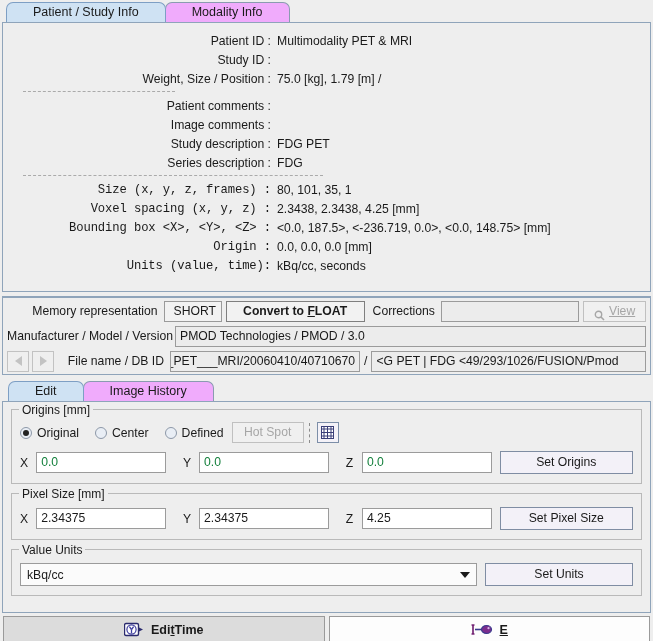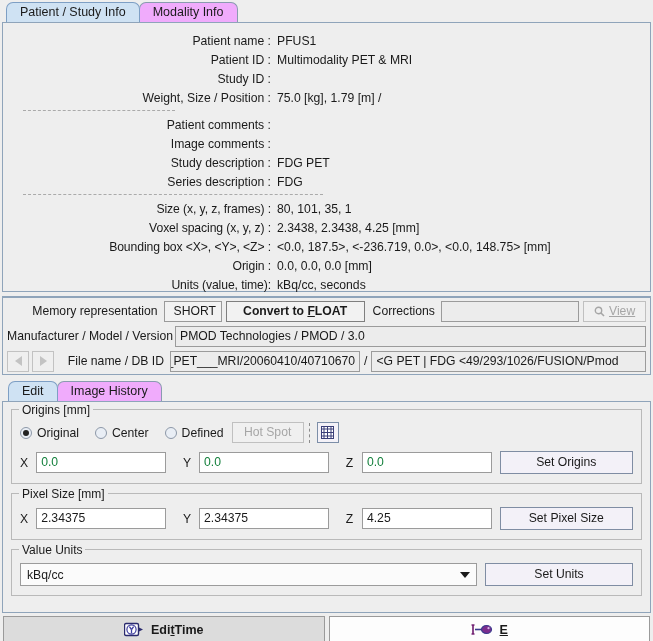--- a/index.html
+++ b/index.html
@@ -12,42 +12,42 @@
     font-size: 12px;
     color: #1a1a1a;
     overflow: hidden;
   }
   #app { width: 653px; height: 641px; position: relative; background: #eeeeee; }
 
   
   .tabstrip { height: 22px; position: relative; padding-left: 6px;
               display: flex; align-items: flex-end; }
   .tab {
-    height: 20px; line-height: 19px; padding: 0 13px;
+    height: 20px; line-height: 19px; padding: 0 26px;
     font-size: 12.5px; color: #1a1a1a;
     border: 1px solid #8a9bb0; border-bottom: none;
     border-radius: 7px 7px 0 0;
     background: #e4e4e4;
     position: relative;
     margin-right: -1px;
   }
   .tab.active { background: #cfe2f3; border-color: #7e9fc4; z-index: 3; }
   .tab.inactive { background: #f0abfc; z-index: 1; }
 
   
   .panel {
     border: 1px solid #8fa4ba;
     background: #eeeeee;
     margin: 0 2px;
   }
   .infopanel { height: 270px; padding-top: 8px; position: relative; }
   .inforow { display: flex; height: 19px; align-items: center; font-size: 12.2px; }
   .infolabel { width: 268px; text-align: right; white-space: nowrap; color: #1a1a1a; }
   .infoval { padding-left: 6px; white-space: nowrap; color: #1a1a1a; }
-  .infolabel.tight { letter-spacing: -0.1px; }
+  .infolabel.tight { letter-spacing: -0.1px; font-family: Liberation Mono, monospace; }
   .dashsep { margin: 3px 0 4px 20px; width: 300px;
              border-top: 1px dashed #aaaaaa; height: 0; }
   .dashsep.wide { width: 152px; }
 
   
   .midwrap { margin: 4px 2px 0 2px; border: 1px solid #8fa4ba;
              border-top: 2px solid #8fa4ba; background: #eeeeee; }
   .row { display: flex; align-items: center; height: 26px; padding: 0 4px; }
   .rowlabel { font-size: 12.2px; white-space: nowrap; color: #1a1a1a; }
 
@@ -137,24 +137,20 @@
       <span>Patient / Study Info</span>
     </div>
     <div class="tab inactive">
       <span>Modality Info</span>
     </div>
   </div>
 
   <div class="panel infopanel">
 
     <div class="inforow">
-      <div class="infolabel">Patient name :</div>
-      <div class="infoval">PFUS1</div>
-    </div>
-    <div class="inforow">
       <div class="infolabel">Patient ID :</div>
       <div class="infoval">Multimodality PET &amp; MRI</div>
     </div>
     <div class="inforow">
       <div class="infolabel">Study ID :</div>
       <div class="infoval"></div>
     </div>
     <div class="inforow">
       <div class="infolabel">Weight, Size / Position :</div>
       <div class="infoval">75.0 [kg], 1.79 [m] /</div>
@@ -206,21 +202,21 @@
   <div class="midwrap">
 
     <div class="row">
       <div class="rowlabel" style="width:168px;text-align:right;padding-right:6px;">Memory representation</div>
       <div class="btn" style="width:58px;">SHORT</div>
       <div class="btn strong" style="width:148px;margin-left:4px;">
         <span>Convert to </span><span class="u">F</span><span>LOAT</span>
       </div>
       <div class="rowlabel" style="margin-left:8px;">Corrections</div>
       <div class="field readonly" style="width:148px;margin-left:6px;"></div>
-      <div class="btn disabled" style="width:66px;margin-left:4px;display:flex;align-items:center;justify-content:center;gap:4px;">
+      <div class="btn disabled" style="width:66px;margin-left:4px;display:flex;align-items:flex-end;justify-content:center;gap:4px;">
         <span class="ic" style="margin:0;">
           <svg width="11" height="11" viewBox="0 0 11 11">
               <circle cx="4.5" cy="4.5" r="3.2" fill="none" stroke="#a6a6a6" stroke-width="1.4"></circle>
               <line x1="7" y1="7" x2="10" y2="10" stroke="#a6a6a6" stroke-width="1.6"></line>
             </svg>
         </span>
         <span class="u">View</span>
       </div>
     </div>
 

